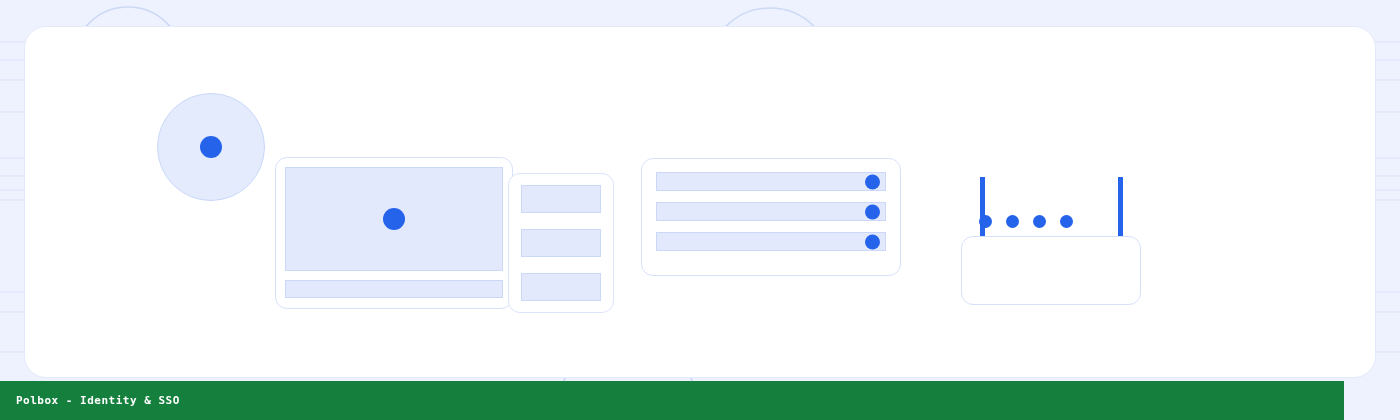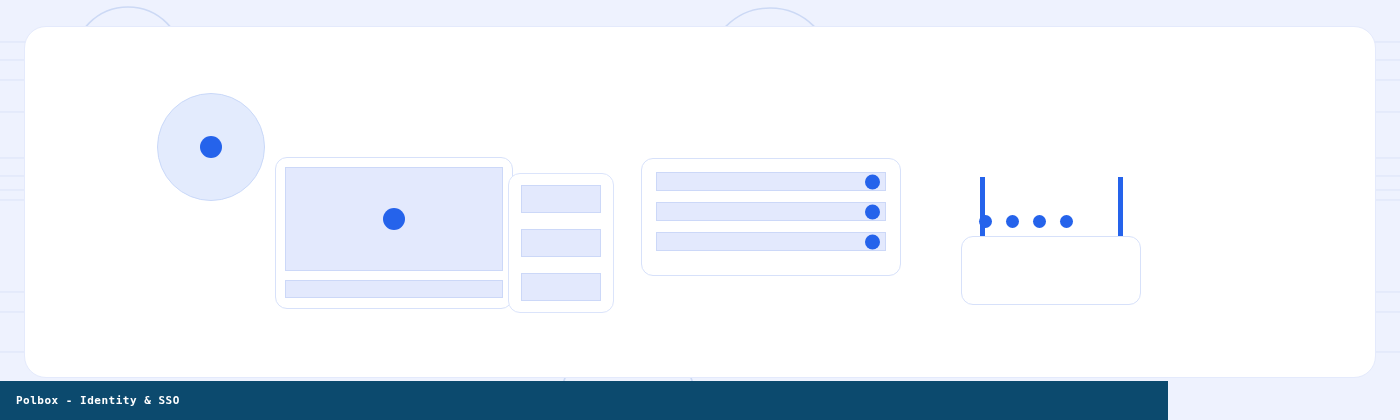--- a/index.html
+++ b/index.html
@@ -132,22 +132,22 @@
   }
   #gateway-leds{
     position:absolute;left:18px;top:38px;
     display:flex;gap:14px;
   }
   #gateway-leds .dot{width:13px;height:13px;}
 
   
   #status-bar{
     position:absolute;left:0;top:381px;
-    width:1168px;height:39px;
-    background:#0c4a6e;
+    width:1344px;height:39px;
+    background:#15803d;
     display:flex;align-items:center;
   }
   #status-bar-label{
     color:#ffffff;
     font-family:"DejaVu Sans Mono","Liberation Mono",monospace;
     font-size:11px;
     font-weight:bold;
     letter-spacing:.5px;
     padding-left:16px;
   }

